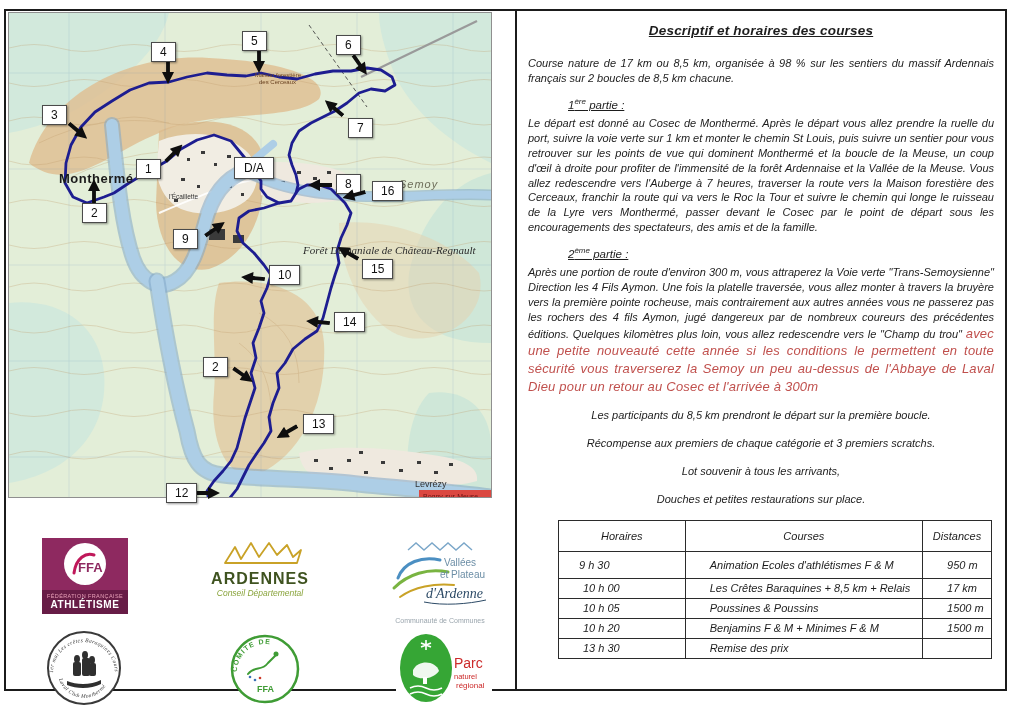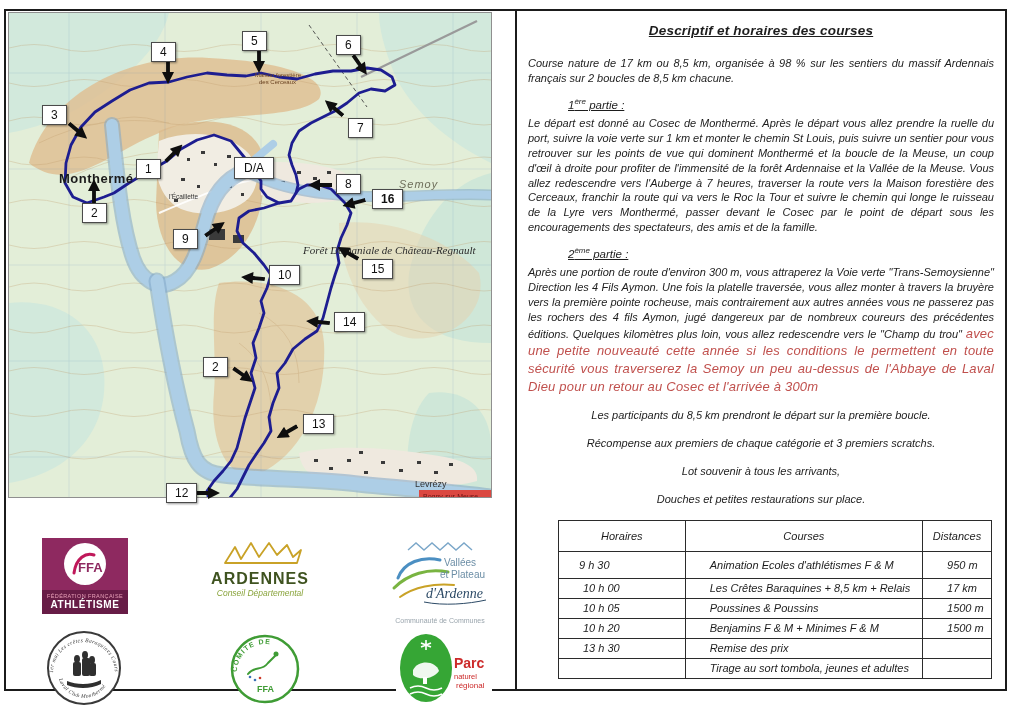--- a/index.html
+++ b/index.html
@@ -214,21 +214,21 @@
       <span class="mk-box">12</span></div>
     <div class="marker" style="left:294px;top:401px;">
       <span class="mk-arrow" style="left:-28px;top:12px;transform:rotate(150deg);"></span>
       <span class="mk-box">13</span></div>
     <div class="marker" style="left:325px;top:299px;">
       <span class="mk-arrow" style="left:-28px;top:4px;transform:rotate(185deg);"></span>
       <span class="mk-box">14</span></div>
     <div class="marker" style="left:353px;top:246px;">
       <span class="mk-arrow" style="left:-26px;top:-12px;transform:rotate(-150deg);"></span>
       <span class="mk-box">15</span></div>
-    <div class="marker" style="left:363px;top:176px;font-weight:bold;">
+    <div class="marker" style="left:363px;top:168px;">
       <span class="mk-arrow" style="left:-30px;top:8px;transform:rotate(165deg);"></span>
       <span class="mk-box">16</span></div>
     <div class="marker" style="left:225px;top:144px;">
       <span class="mk-box" style="padding:3px 9px;">D/A</span></div>
   </div>
 
   <div class="right-col">
     <div class="doc-title">Descriptif et horaires des courses</div>
 
     <p class="just">Course nature de 17 km ou 8,5 km, organisée à 98 % sur les sentiers du massif Ardennais français sur 2 boucles de 8,5 km chacune.</p>
@@ -274,25 +274,20 @@
         <td>1500 m</td>
       </tr>
       <tr>
         <td>10 h 20</td>
         <td>Benjamins F &amp; M + Minimes F &amp; M</td>
         <td>1500 m</td>
       </tr>
       <tr>
         <td>13 h 30</td>
         <td>Remise des prix</td>
-        <td></td>
-      </tr>
-      <tr>
-        <td></td>
-        <td>Tirage au sort tombola, jeunes et adultes</td>
         <td></td>
       </tr>
     </tbody>
       </table>
   </div>
 
   <div class="logo" style="left:42px;top:538px;width:86px;height:76px;">
     <div class="ffa-top">
       <div class="ffa-circle">
         <svg width="42" height="42">
@@ -374,19 +369,19 @@
 
   <div class="logo" style="left:396px;top:630px;width:96px;height:88px;background:#fff;">
     <svg width="96" height="88" style="position:absolute;left:0;top:0;">
       <ellipse cx="30" cy="38" rx="26" ry="34" fill="#36a635"></ellipse>
       <path d="M30,10 L30,20 M25,13 L35,17 M35,13 L25,17" stroke="#fff" stroke-width="1.6"></path>
       <path d="M17,40 C23,29 40,31 43,41 C37,50 22,50 17,45 Z" fill="#fff" opacity=".92"></path>
       <rect x="27" y="47" width="4" height="7" fill="#fff"></rect>
       <path d="M14,58 q8,-4 16,0 q8,4 16,0" stroke="#fff" stroke-width="1.6" fill="none"></path>
       <path d="M14,64 q8,-4 16,0 q8,4 16,0" stroke="#fff" stroke-width="1.6" fill="none"></path>
     </svg>
-    <span class="parc-txt" style="left:58px;top:26px;font-size:14px;font-weight:bold;">Parc</span>
+    <span class="parc-txt" style="left:58px;top:26px;font-size:14px;font-weight:normal;">Parc</span>
     <span class="parc-txt" style="left:58px;top:43px;font-size:7.5px;">naturel</span>
     <span class="parc-txt" style="left:60px;top:52px;font-size:8px;">régional</span>
     <span class="parc-txt" style="left:6px;top:72px;font-size:13px;font-weight:bold;margin-top:24px;">des Ardennes</span>
   </div>
 
 </div>
 
 </body></html>

